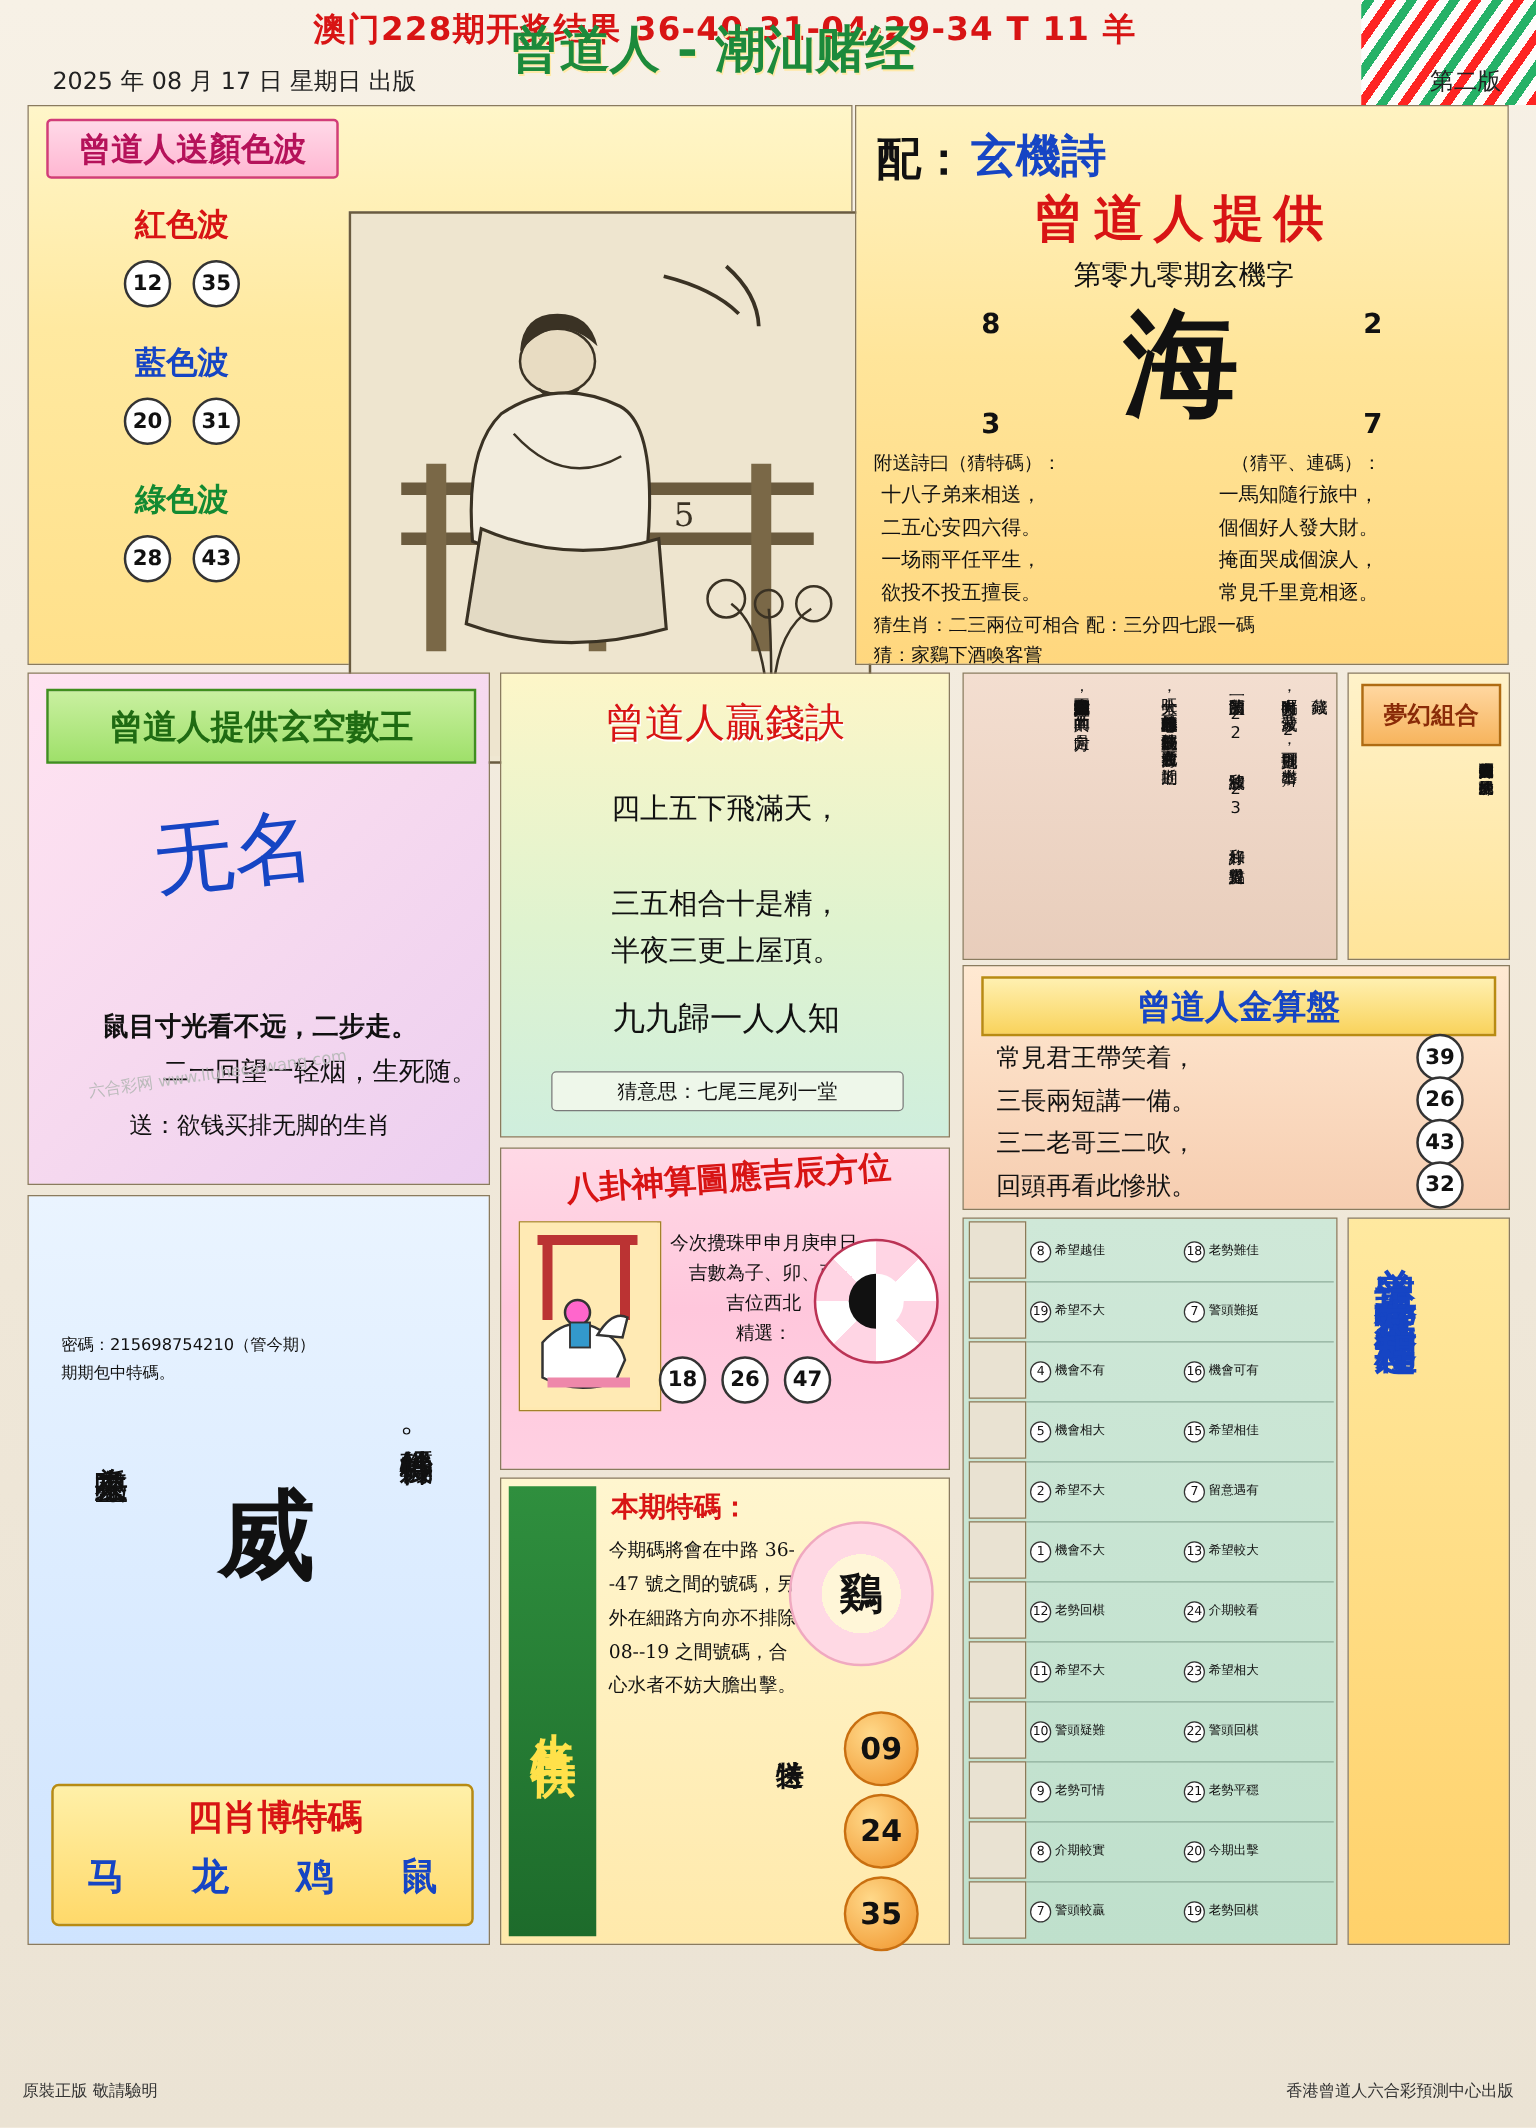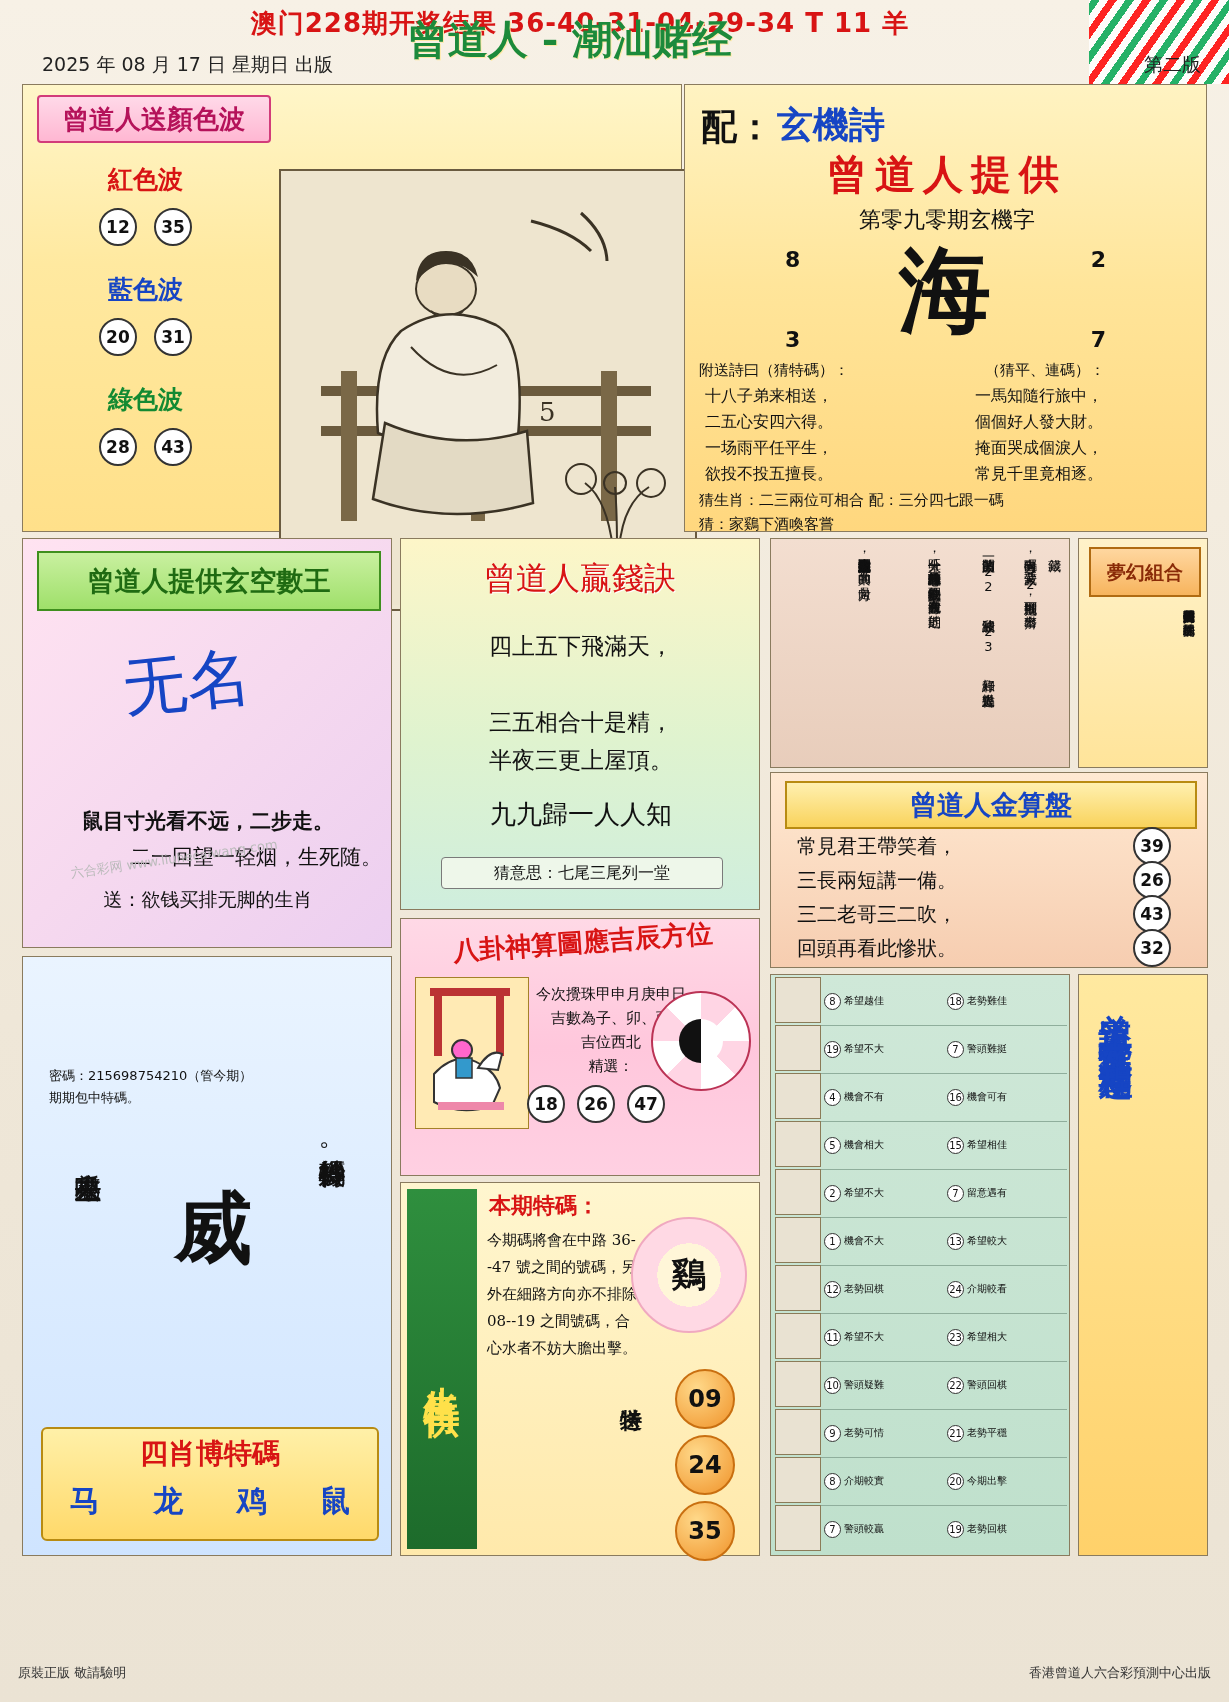--- a/index.html
+++ b/index.html
@@ -145,21 +145,21 @@
     font-family:"DejaVu Serif","Liberation Serif",serif;}
   #blockI .code{position:absolute;left:26px;top:110px;font-size:13px;color:#111;}
   #blockI .code2{position:absolute;left:26px;top:132px;font-size:13px;color:#111;}
   #blockI .bigword{position:absolute;left:130px;top:220px;width:120px;text-align:center;
     font-size:78px;font-weight:bold;color:#111;font-family:"DejaVu Serif","Liberation Serif",serif;}
   .vtext{position:absolute;writing-mode:vertical-rl;text-orientation:upright;
     font-size:27px;line-height:42px;color:#111;font-family:"DejaVu Serif","Liberation Serif",serif;}
   #blockI .bot{position:absolute;left:18px;top:470px;width:334px;height:110px;
     background:linear-gradient(180deg,#fff0a8,#ffd96a);border:2px solid #b88b12;border-radius:6px;}
   #blockI .bot .t{position:absolute;left:0;top:6px;width:334px;text-align:center;
-    font-size:28px;font-weight:bold;color:#d81414;font-family:"DejaVu Serif","Liberation Serif",serif;}
+    font-size:28px;font-weight:bold;color:#d81414;font-family:"DejaVu Serif","Liberation Serif",serif;padding-left:10px;}
   #blockI .bot .z{position:absolute;left:0;top:52px;width:334px;display:flex;justify-content:space-around;}
   #blockI .bot .z span{font-size:30px;font-weight:bold;color:#1645c4;
     font-family:"DejaVu Serif","Liberation Serif",serif;}
   
   #blockJ{left:400px;top:1182px;width:360px;height:374px;
     background:linear-gradient(180deg,#fff6cf 0%,#ffe9ab 100%);}
   .jleft{position:absolute;left:6px;top:6px;width:70px;height:360px;
     background:linear-gradient(180deg,#2f8f3e,#1d6b2b);display:flex;align-items:center;justify-content:center;}
   .jleft .v{writing-mode:vertical-rl;text-orientation:upright;font-size:36px;font-weight:bold;color:#ffe14a;
     font-family:"DejaVu Serif","Liberation Serif",serif;letter-spacing:6px;}

